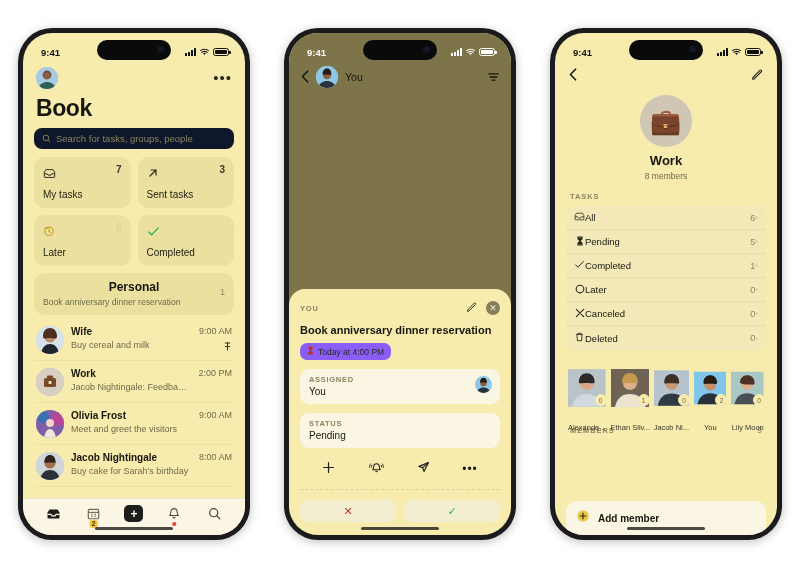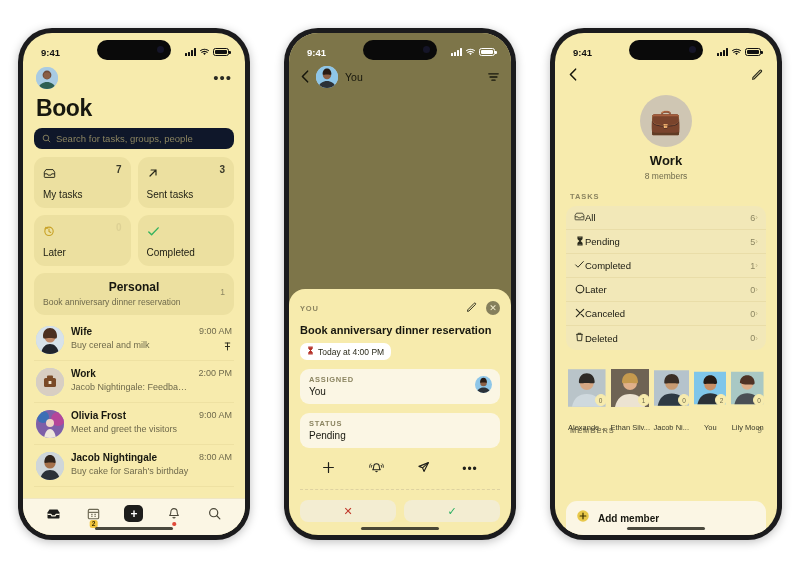--- a/index.html
+++ b/index.html
@@ -146,21 +146,21 @@
     padding: 10px 11px 0 11px;
   }
   .sheet-head { display:flex; align-items:center; }
   .eyebrow { font-size: 7.5px; letter-spacing:.8px; color:#8b8460; font-weight:bold; }
   .sheet-head .acts { margin-left:auto; display:flex; align-items:center; gap:9px;}
   .circle-x { width: 14px; height:14px; border-radius:50%; background:#857f5c;
               color:#f2eccd; font-size:9px; display:flex; align-items:center;
               justify-content:center; line-height:1;}
   .sheet-title { font-size: 11px; font-weight:bold; color:#17170f; margin-top: 7px; }
   .chip { display:inline-flex; align-items:center; gap:4px; margin-top:7px;
-          background:#ffffff; border-radius:7px; padding: 3px 7px;
+          background:#8b5cf6; border-radius:7px; padding: 3px 7px;
           font-size: 8.5px; color:#2b2b1c; }
   .field {
     background:#fbf6e4; border-radius:9px; margin-top:9px;
     padding: 6px 9px 7px 9px; position:relative; min-height: 30px;
   }
   .field .flab { font-size:7.5px; letter-spacing:.7px; color:#8b8460; font-weight:bold;}
   .field .fval { font-size:10px; color:#17170f; margin-top:2px; }
   .field .fav { position:absolute; right:8px; top:7px; width:17px;height:17px;
                 border-radius:50%; overflow:hidden;}
   .iconrow { display:flex; justify-content:space-around; align-items:center;

